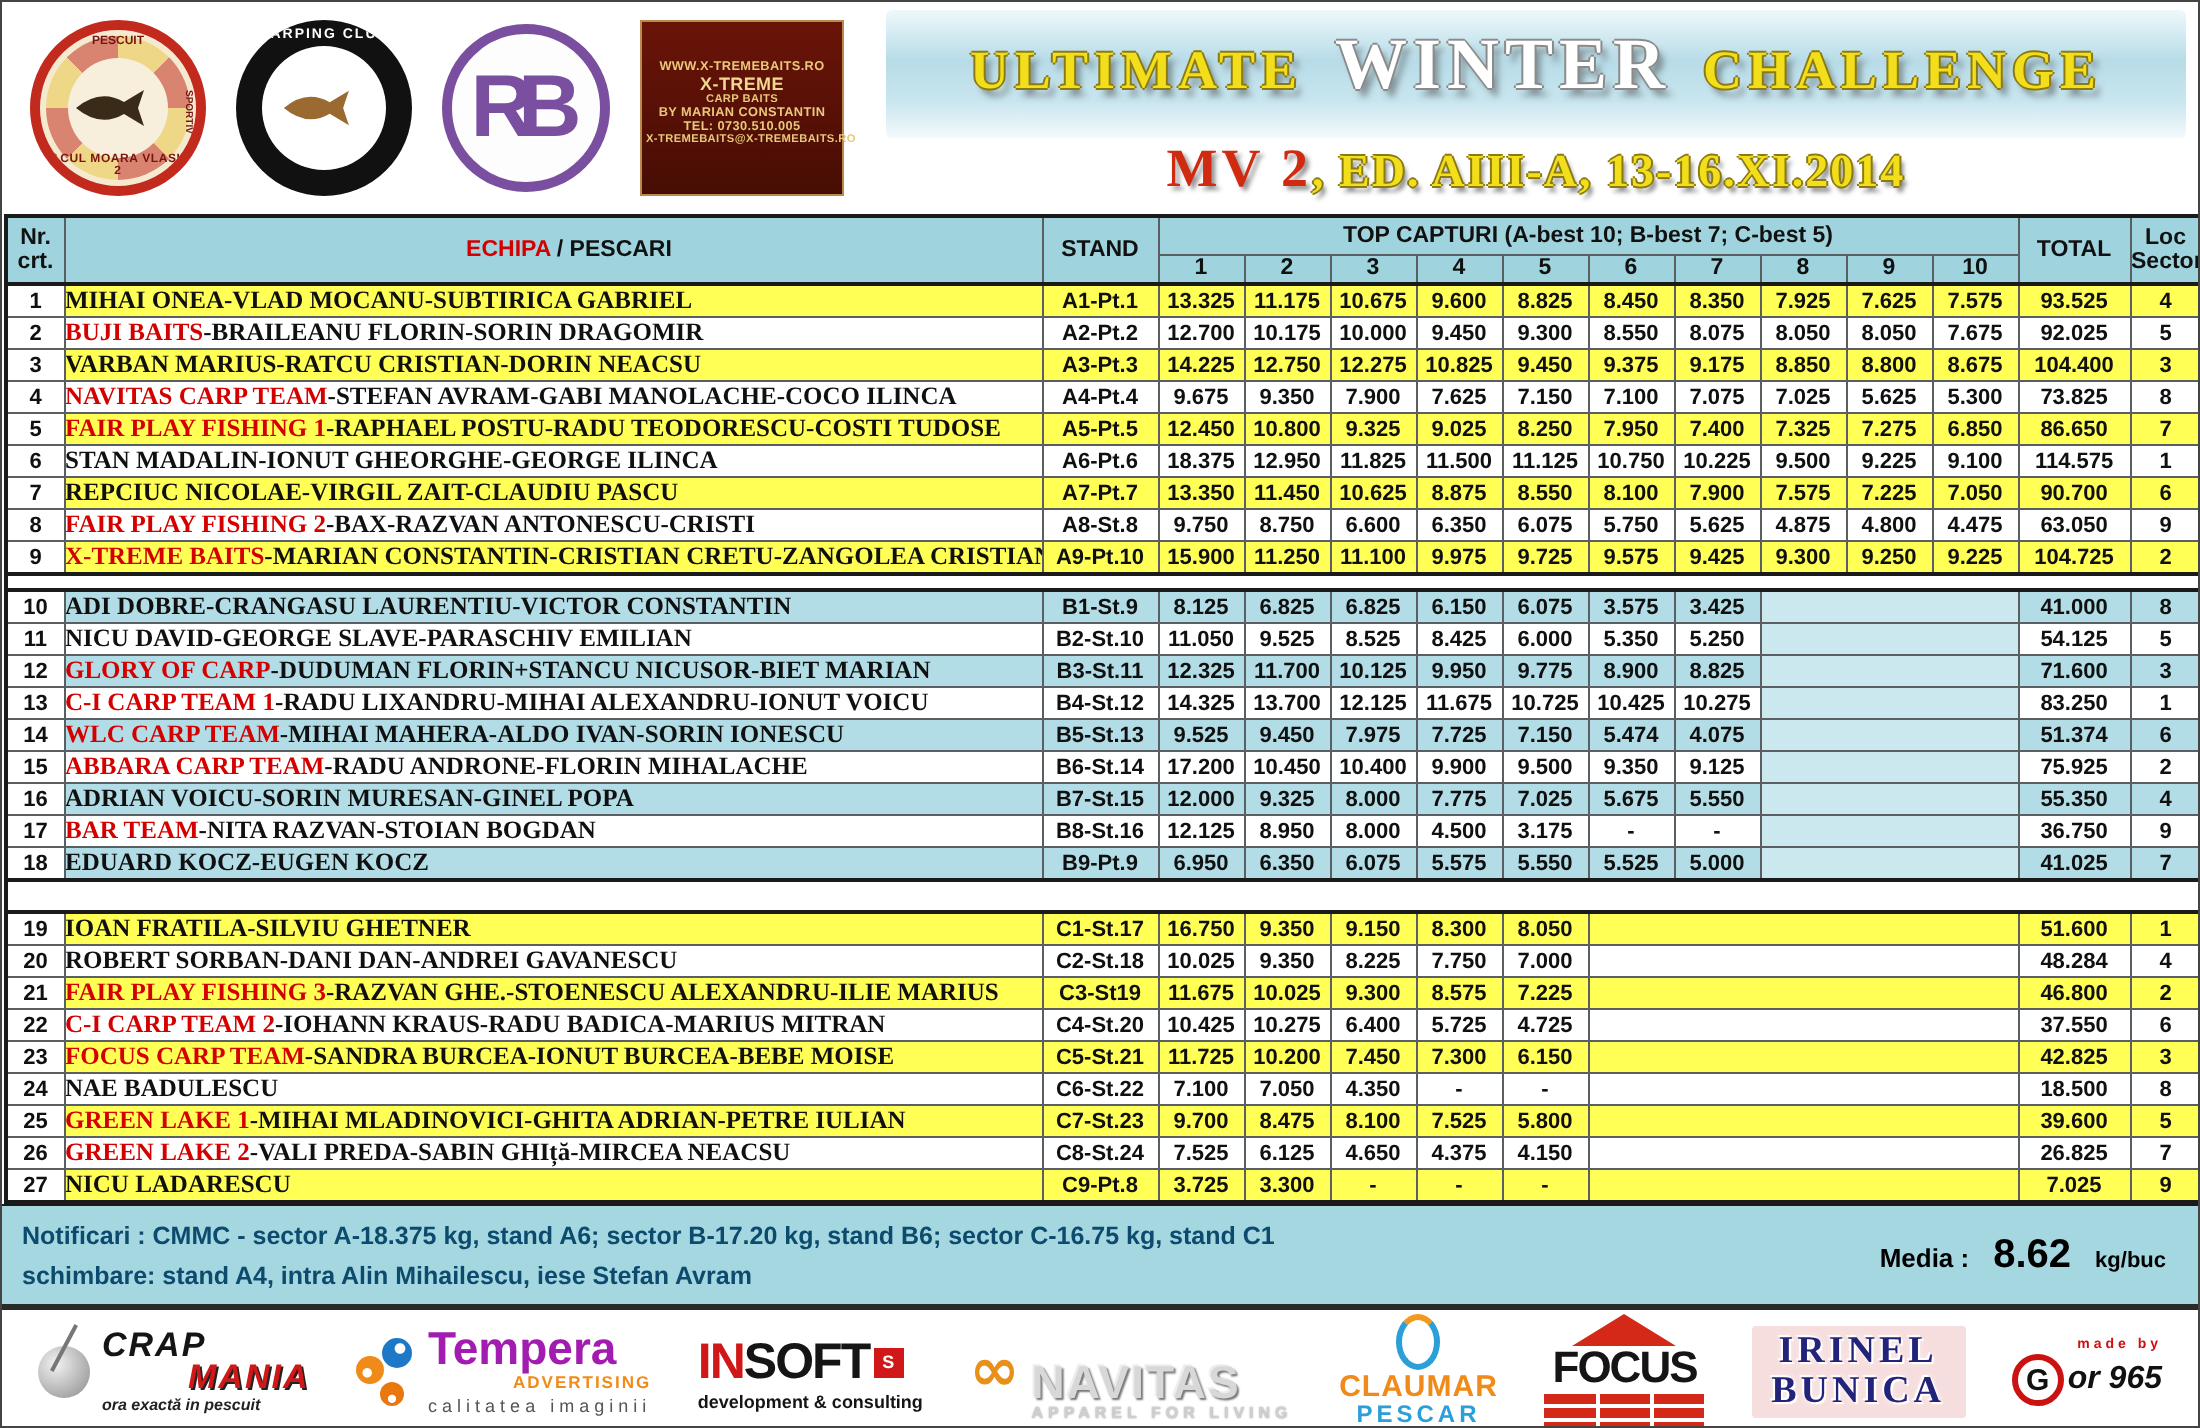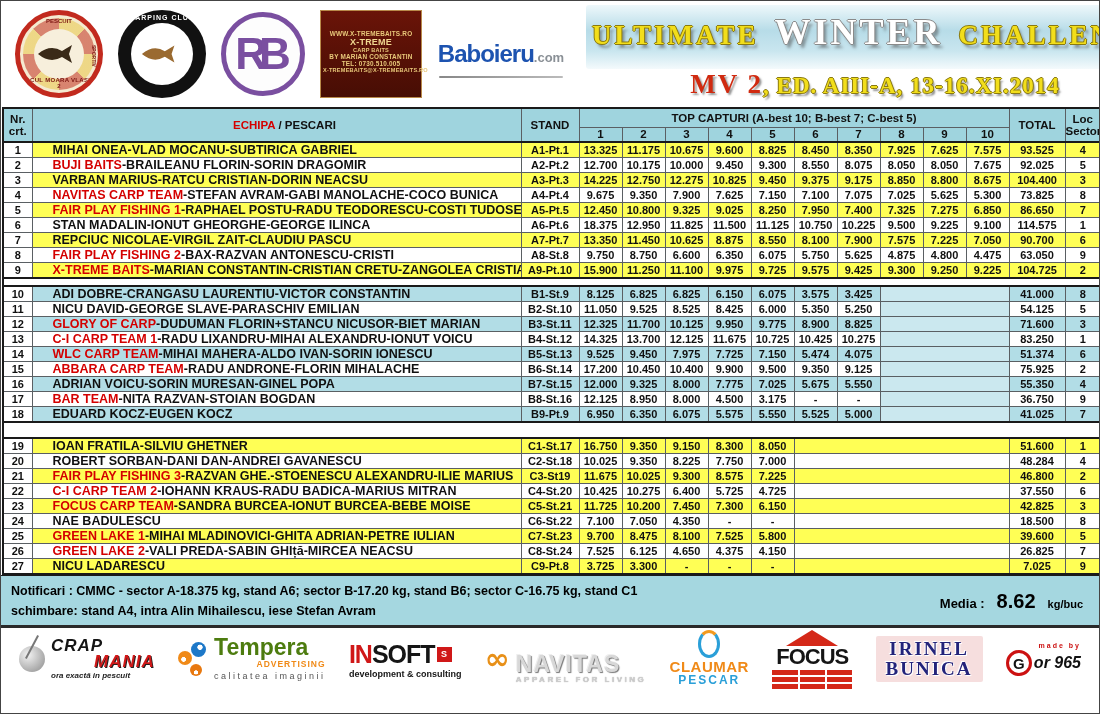--- a/index.html
+++ b/index.html
@@ -66,34 +66,34 @@
       border:2px solid #1a1a1a; }
   th, td { border:1px solid #5a5f63; overflow:hidden; white-space:nowrap; }
   thead th { background:#9fd4de; color:#111; font:700 11.5px "Liberation Sans", sans-serif;
       text-align:center; white-space:pre-line; }
   thead tr:first-child th { height:19px; }
   thead tr:last-child th { height:15px; }
   thead { border-bottom:2px solid #1a1a1a; }
   thead .red { color:#d40000;margin-left:16px; }
   tbody td { height:15px; font:700 11px "Liberation Sans", sans-serif; color:#101010; text-align:center; }
   td.nr   { background:#fff !important; }
-  td.team { font-family:Liberation Sans, sans-serif; font-size:12.5px; text-align:left; padding-left:20px; }
+  td.team { font-family:Liberation Serif, serif; font-size:12.5px; text-align:left; padding-left:0; }
   td.team .tred { color:#d40000; }
   tr.r-yellow > td { background:#ffff55; }
   tr.r-white  > td { background:#ffffff; }
   tr.r-cyan   > td { background:#b2dde6; }
   td.fill-B { background:#cbe8ef !important; }
   tr.gap td { background:#fff !important; border-left:none; border-right:none;
       border-top:2px solid #1a1a1a; border-bottom:2px solid #1a1a1a; height:8px; }
   tr.gap-lg td { height:16px; }
 
   
   .notes { position:relative; background:#a5d7e0; border-bottom:3px solid #2a2a2a; border-top:1px solid #1a1a1a;
       padding:5px 10px 7px; height:53px; }
-  .notes .line { font:700 12.5px "Liberation Sans", sans-serif; color:#000000; line-height:1.6; }
+  .notes .line { font:700 12.5px "Liberation Sans", sans-serif; color:#0c4a6e; line-height:1.6; }
   .media { position:absolute; right:16px; top:50%; transform:translateY(-50%);
       display:flex; align-items:baseline; gap:12px; }
   .media .lab { font:700 13px "Liberation Sans", sans-serif; }
   .media .val { font:700 20px "Liberation Sans", sans-serif; }
   .media .unit{ font:700 11px "Liberation Sans", sans-serif; }
 
   
   .sponsors { height:62px; display:flex; align-items:center; justify-content:space-between;
       padding:2px 18px; background:#fff; }
   .sp { display:flex; align-items:center; gap:6px; flex:0 0 auto; }
@@ -105,21 +105,21 @@
   .crap-w2 { font:900 17px "Liberation Sans", sans-serif; font-style:italic; color:#d01818; letter-spacing:1px;
       text-shadow:1px 1px 0 #222; line-height:.9;margin-left:43px; }
   .crap-tag { font:700 8px "Liberation Sans", sans-serif; font-style:italic; color:#222; margin-top:2px; }
 
   .temp-mark { width:30px; height:34px; position:relative; }
   .temp-mark i { position:absolute; border-radius:50%; }
   .temp-b { width:15px; height:15px; background:radial-gradient(circle at 60% 35%, #fff 18%, #1d78c8 22%); right:2px; top:0; }
   .temp-o1 { width:14px; height:14px; background:radial-gradient(circle at 40% 60%, #fff 18%, #f08a18 22%); left:0; top:9px; }
   .temp-o2 { width:12px; height:12px; background:radial-gradient(circle at 50% 70%, #fff 18%, #e8780f 22%); right:6px; bottom:0; }
   .temp-txt { text-align:left; }
-  .temp-name { font:700 23px "Liberation Sans", sans-serif; color:#4d7c0f; line-height:.95; }
+  .temp-name { font:700 23px "Liberation Sans", sans-serif; color:#a21caf; line-height:.95; }
   .temp-sub { font:700 8.5px "Liberation Sans", sans-serif; color:#f08a18; text-align:right; letter-spacing:1px; }
   .temp-tag { font:400 9px "Liberation Sans", sans-serif; color:#555; letter-spacing:2.5px; margin-top:2px; }
 
   .insoft-txt { text-align:left; }
   .insoft-row { display:flex; align-items:center; }
   .insoft-in { font:900 25px "Liberation Sans", sans-serif; color:#d01818; letter-spacing:-1px; }
   .insoft-soft { font:900 25px "Liberation Sans", sans-serif; color:#151515; letter-spacing:-1px; }
   .insoft-sq { width:15px; height:15px; background:#d01818; color:#fff; font:700 9px "Liberation Sans", sans-serif;
       display:flex; align-items:center; justify-content:center; margin-left:2px; }
   .insoft-tag { font:700 9px "Liberation Sans", sans-serif; color:#151515; }
@@ -190,24 +190,20 @@
 
     <div class="logo-xtreme">
       <div class="xl">WWW.X-TREMEBAITS.RO</div>
       <div class="xl big">X-TREME</div>
       <div class="xl small">CARP BAITS</div>
       <div class="xl">BY MARIAN CONSTANTIN</div>
       <div class="xl">TEL: 0730.510.005</div>
       <div class="xl small">X-TREMEBAITS@X-TREMEBAITS.RO</div>
     </div>
 
-    <div class="logo-baboieru">
-      <span class="bname">Baboieru</span><span class="btld">.com</span>
-      <div class="rod"></div>
-    </div>
 
     <div class="event-title">
       <div class="title-line1">
         <span class="tword tyellow">ULTIMATE</span>
         <span class="tword twhite">WINTER</span>
         <span class="tword tyellow">CHALLENGE</span>
       </div>
       <div class="title-line2">
         <span class="mv2">MV 2</span><span class="edline">, ED. AIII-A, 13-16.XI.2014</span>
       </div>
@@ -303,21 +299,21 @@
           <td class="val">9.375</td>
           <td class="val">9.175</td>
           <td class="val">8.850</td>
           <td class="val">8.800</td>
           <td class="val">8.675</td>
           <td class="total">104.400</td>
           <td class="loc">3</td>
         </tr>
         <tr class="r-white">
           <td class="nr">4</td>
-          <td class="team"><span class="tred">NAVITAS CARP TEAM</span><span>-STEFAN AVRAM-GABI MANOLACHE-COCO BUNICA</span></td>
+          <td class="team"><span class="tred">NAVITAS CARP TEAM</span><span>-STEFAN AVRAM-GABI MANOLACHE-COCO ILINCA</span></td>
           <td class="stand">A4-Pt.4</td>
           <td class="val">9.675</td>
           <td class="val">9.350</td>
           <td class="val">7.900</td>
           <td class="val">7.625</td>
           <td class="val">7.150</td>
           <td class="val">7.100</td>
           <td class="val">7.075</td>
           <td class="val">7.025</td>
           <td class="val">5.625</td>

